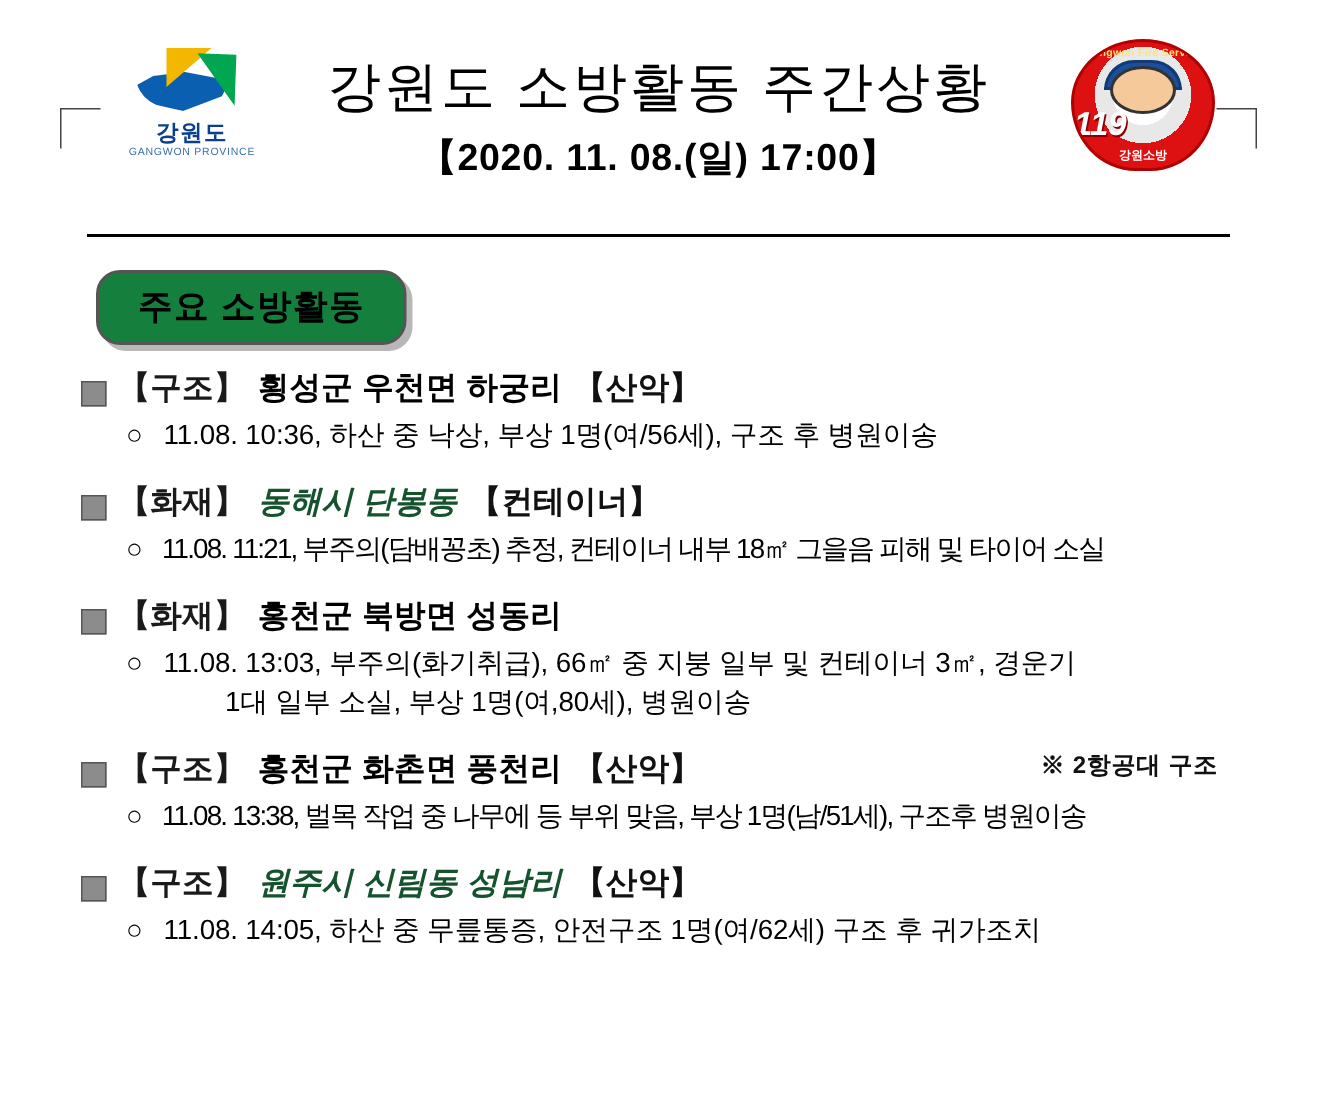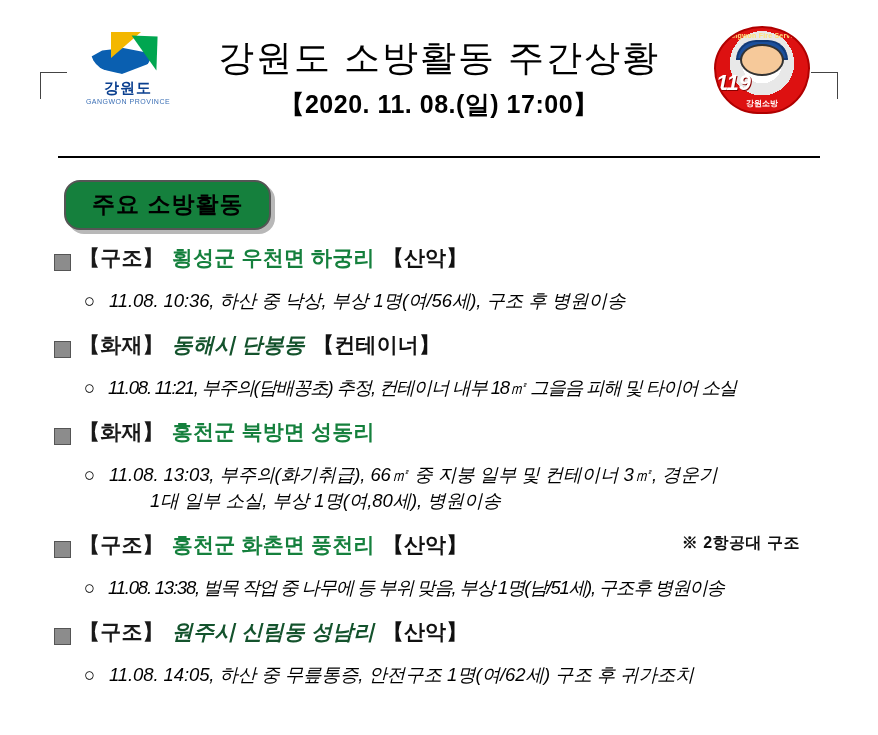--- a/index.html
+++ b/index.html
@@ -205,39 +205,38 @@
     display: inline-block;
     width: 15px;
     height: 15px;
     background: #8c8c8c;
     border: 1px solid #555;
     flex: 0 0 auto;
     position: relative;
     top: -1px;
   }
   .cat { color: #1a1a1a; }
-  .place-1 { color: #15803d; }
+  .place-1 { color: #000000; }
   .place-2 { color: #14532d; font-style: italic; }
   .kind { color: #111111; }
   .note-right {
     position: absolute;
-    right: 24px;
+    right: 12px;
     top: 2px;
     font-size: 16px;
     font-weight: bold;
     color: #111;
     letter-spacing: 0.5px;
   }
   .entry-body {
-    margin-top: 16px;
+    margin-top: 5px;
     padding-left: 30px;
     font-size: 18.5px;
     line-height: 1.45;
     letter-spacing: -0.1px;
-    font-style: italic;
   }
   .entry-body .circ {
     display: inline-block;
     width: 16px;
     margin-right: 4px;
   }
   .entry-body .cont {
     display: block;
     padding-left: 66px;
   }

